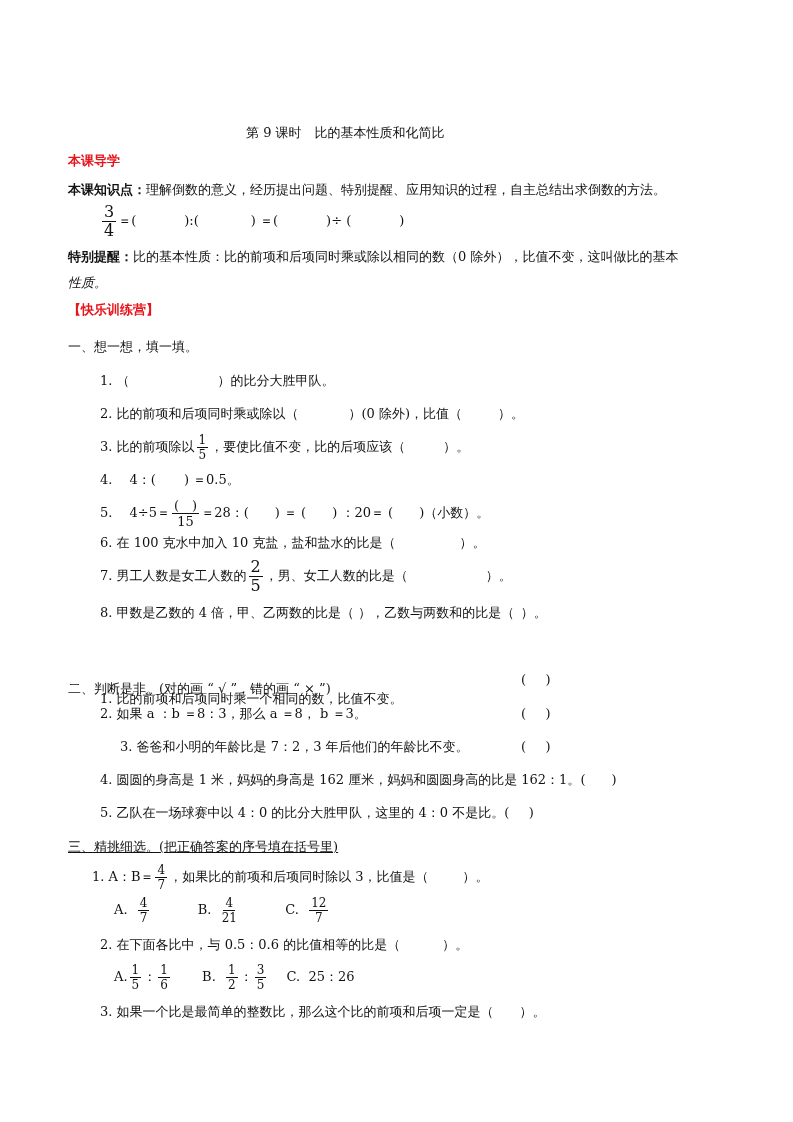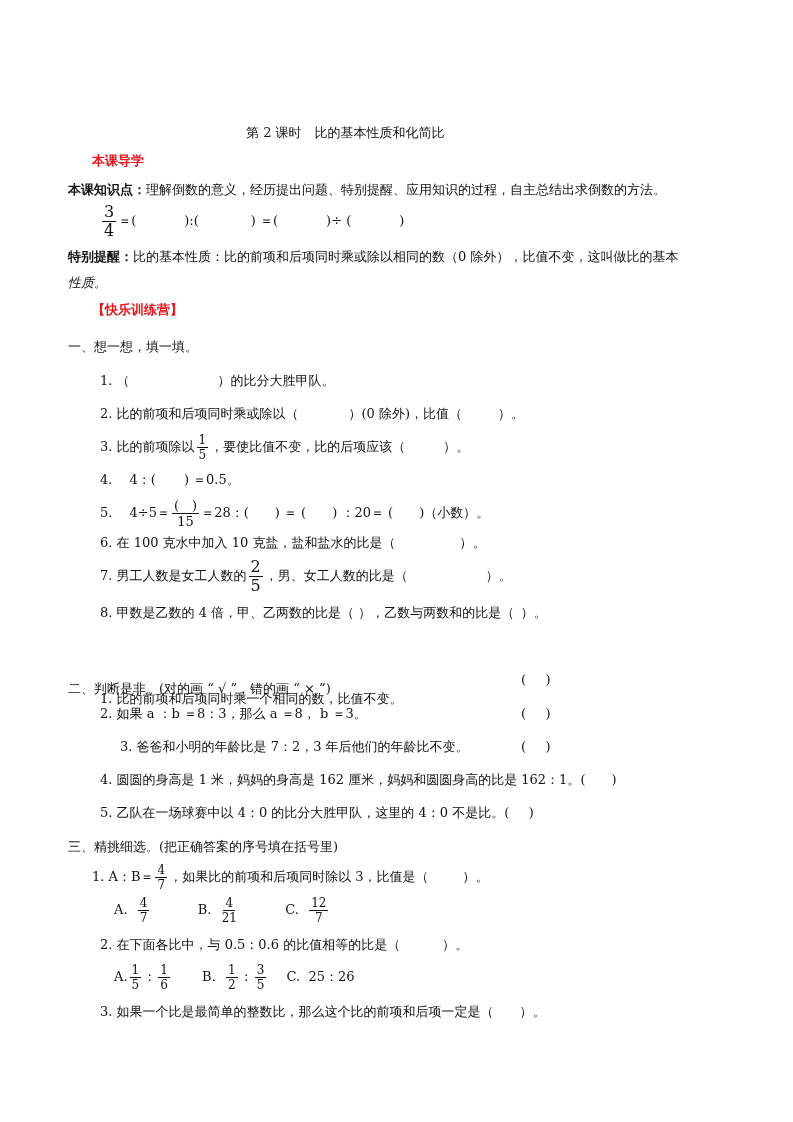--- a/index.html
+++ b/index.html
@@ -3,36 +3,36 @@
 <meta charset="utf-8">
 <style>
   html, body { margin: 0; padding: 0; background: #ffffff; }
   body {
     width: 793px; height: 1122px; position: relative; overflow: hidden;
     font-family: "DejaVu Serif", "Liberation Serif", serif;
     color: #111; font-size: 13px;
   }
   .line { position: absolute; white-space: nowrap; line-height: 16px; }
   .title { left: 246px; top: 125px; font-size: 13px; }
-  .red { color: #e8141b; font-weight: bold; font-family: "DejaVu Sans", "Liberation Sans", sans-serif; margin-left: 24px; }
+  .red { color: #e8141b; font-weight: bold; font-family: "DejaVu Sans", "Liberation Sans", sans-serif; }
   .bold { font-weight: bold; font-family: "DejaVu Sans", "Liberation Sans", sans-serif; }
   .frac {
     display: inline-flex; flex-direction: column; align-items: center;
     vertical-align: middle; line-height: 1; margin: 0 2px;
   }
   .frac .num { padding: 0 2px 1px 2px; border-bottom: 1px solid #111; }
   .frac .den { padding-top: 1px; }
   .frac.big { font-size: 16px; }
   .frac.small { font-size: 12px; }
   .blank { display: inline-block; }
 </style>
 </head>
 <body>
 
-<div class="line title">第 2 课时　比的基本性质和化简比</div>
+<div class="line title">第 9 课时　比的基本性质和化简比</div>
 
 <div class="line red" style="left:68px;top:153px;">本课导学</div>
 
 <div class="line" style="left:68px;top:182px;">
   <span class="bold">本课知识点：</span><span>理解倒数的意义，经历提出问题、特别提醒、应用知识的过程，自主总结出求倒数的方法。</span>
 </div>
 
 <div class="line" style="left:100px;top:203px;line-height:36px;">
   <span class="frac big">
       <span class="num">3</span>
@@ -100,21 +100,21 @@
 <div class="line" style="left:521px;top:739px;">(　 )</div>
 
 <div class="line" style="left:100px;top:772px;">
   <span>4. 圆圆的身高是 1 米，妈妈的身高是 162 厘米，妈妈和圆圆身高的比是 162：1。</span><span>(　　)</span>
 </div>
 
 <div class="line" style="left:100px;top:805px;">
   <span>5. 乙队在一场球赛中以 4：0 的比分大胜甲队，这里的 4：0 不是比。</span><span>(　 )</span>
 </div>
 
-<div class="line" style="left:68px;top:839px;">三、精挑细选。(把正确答案的序号填在括号里)</div>
+<div class="line" style="left:68px;top:839px;text-decoration:underline;">三、精挑细选。(把正确答案的序号填在括号里)</div>
 
 <div class="line" style="left:92px;top:860px;line-height:34px;">
   <span>1. A：B＝</span><span class="frac small">
       <span class="num">4</span>
       <span class="den">7</span>
     </span><span>，如果比的前项和后项同时除以 3，比值是（</span><span class="blank" style="width:34px"></span><span>）。</span>
 </div>
 
 <div class="line" style="left:114px;top:893px;line-height:34px;">
   <span><span>A.</span>&nbsp;&nbsp;<span class="frac small">

